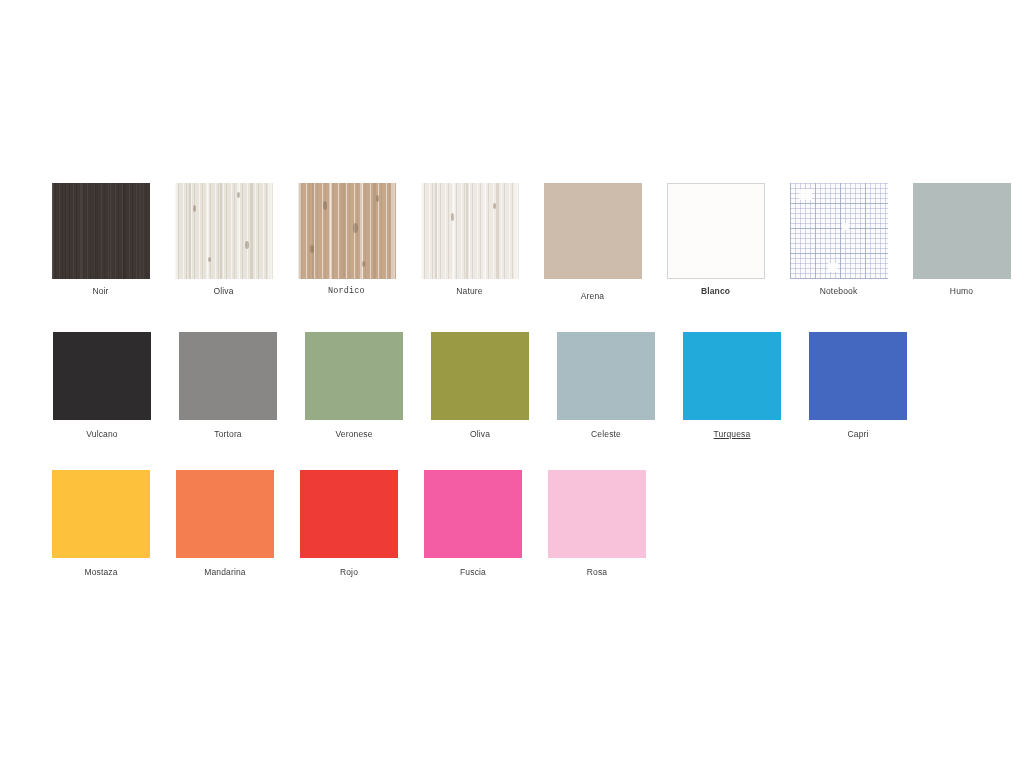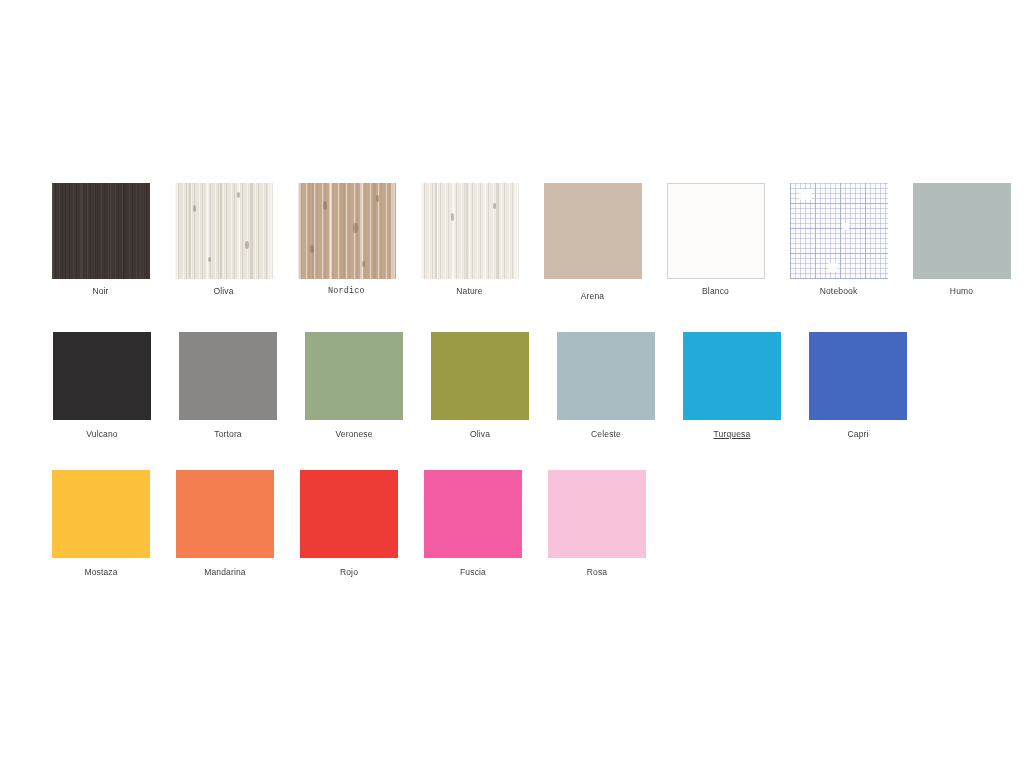--- a/index.html
+++ b/index.html
@@ -195,21 +195,21 @@
           <div class="grain-knot" style="left: 72px; top: 20px; width: 3px; height: 6px; background: rgba(110, 88, 66, 0.38);"></div>
         </div>
         <div class="swatch-label" style="color: rgb(59, 59, 59);">Nature</div>
       </div>
       <div class="swatch-cell">
         <div class="swatch-chip" style="background: rgb(205, 188, 171);"></div>
         <div class="swatch-label" style="color: rgb(59, 59, 59); margin-top: 12px;">Arena</div>
       </div>
       <div class="swatch-cell">
         <div class="swatch-chip bordered" style="background: rgb(253, 252, 250);"></div>
-        <div class="swatch-label" style="color: rgb(59, 59, 59);">Blanco</div>
+        <div class="swatch-label" style="color: rgb(59, 59, 59); font-weight: bold;">Blanco</div>
       </div>
       <div class="swatch-cell">
         <div class="swatch-chip" style="background: rgb(251, 251, 253);">
           <div class="grid-overlay"></div>
           <div class="grid-blot" style="left: 9px; top: 6px; width: 13px; height: 11px;"></div>
           <div class="grid-blot" style="left: 52px; top: 40px; width: 7px; height: 7px;"></div>
           <div class="grid-blot" style="left: 38px; top: 80px; width: 10px; height: 9px;"></div>
         </div>
         <div class="swatch-label" style="color: rgb(59, 59, 59);">Notebook</div>
       </div>

